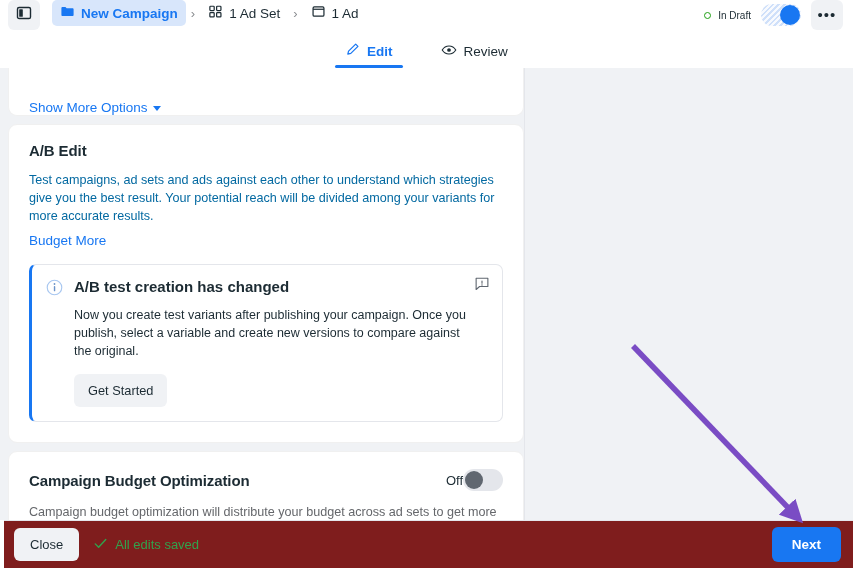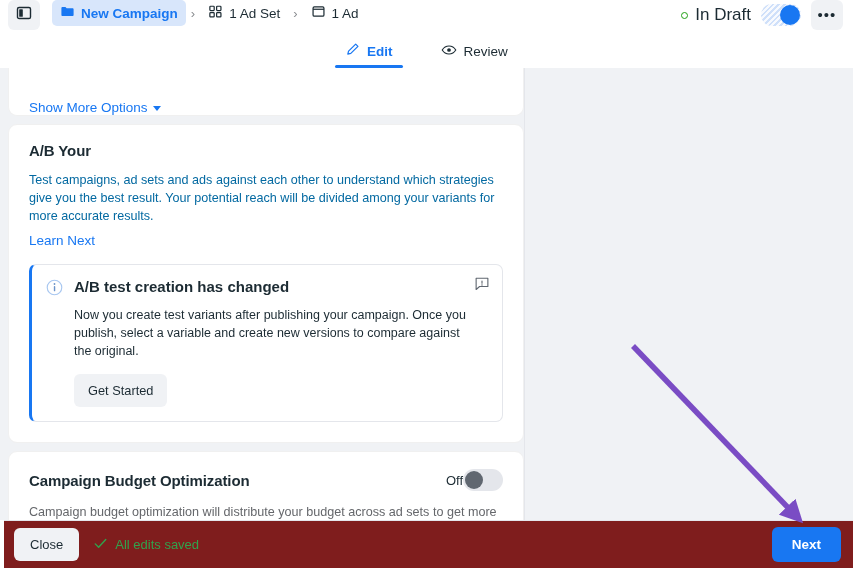--- a/index.html
+++ b/index.html
@@ -57,21 +57,21 @@
     font-size: 13px;
     padding: 0 5px;
     user-select: none;
   }
   .hdr-right {
     display: flex; align-items: center; gap: 10px;
     flex: 0 0 auto;
   }
   .status-chip {
     display: flex; align-items: center; gap: 7px;
-    font-size: 17px; color: #1c2b33;
+    font-size: 10px; color: #1c2b33;
     white-space: nowrap;
   }
   .dot-green {
     width: 7px; height: 7px; border-radius: 50%;
     border: 1.6px solid #20a014; background: transparent;
     display: inline-block;
   }
   .switch-on {
     position: relative;
     width: 40px; height: 22px; border-radius: 11px;
@@ -383,24 +383,24 @@
 
       <div class="card card-top-partial">
         <div class="show-more">
           <span class="link-blue">Show More Options</span>
           <span class="caret-down"></span>
         </div>
       </div>
 
       <div class="card">
         <div class="card-pad">
-          <div class="card-title">A/B Your</div>
+          <div class="card-title">A/B Edit</div>
           <div class="card-desc">Test campaigns, ad sets and ads against each other to understand which strategies give you the best result. Your potential reach will be divided among your variants for more accurate results.</div>
           <div class="learn-more-line">
-            <span class="link-blue">Learn Next</span>
+            <span class="link-blue">Budget More</span>
           </div>
 
           <div class="info-banner">
             <span class="info-circle">
               <svg width="17" height="17" viewBox="0 0 18 18">
                 <circle cx="9" cy="9" r="7.7" fill="none" stroke="#a8c7f0" stroke-width="1.2"></circle>
                 <circle cx="9" cy="5.3" r="0.95" fill="#6b93c9"></circle>
                 <rect x="8.3" y="7.5" width="1.5" height="5.6" rx="0.7" fill="#6b93c9"></rect>
               </svg>
             </span>

